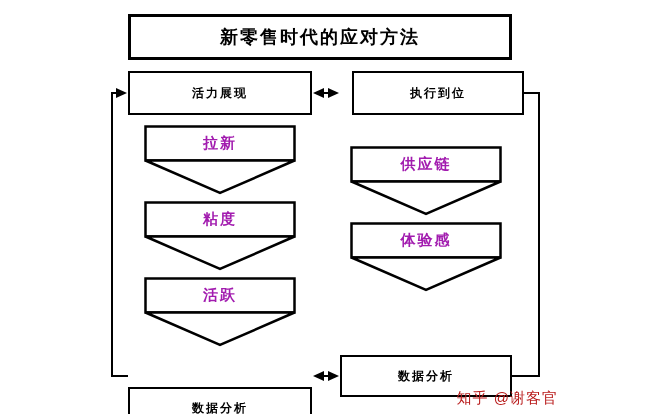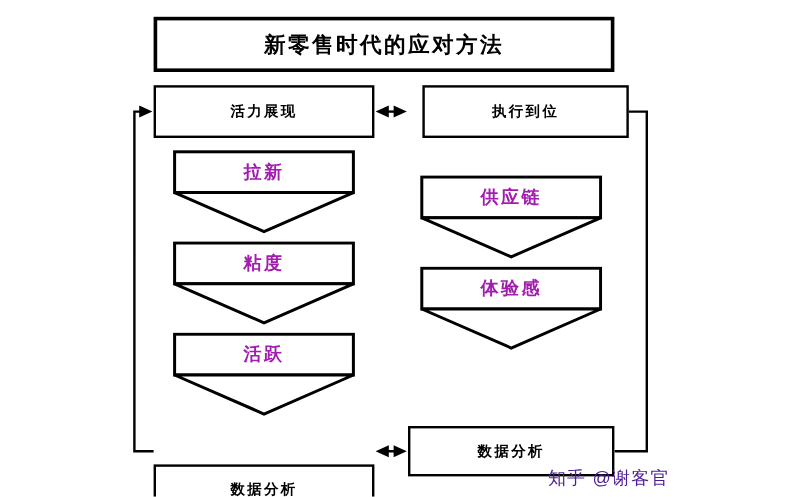--- a/index.html
+++ b/index.html
@@ -63,21 +63,21 @@
   }
   .cL { left: 144px; }
   .cR { left: 350px; margin-top: 21px; }
   .r1 { top: 125px; }
   .r2 { top: 201px; }
   .r3 { top: 277px; }
   .watermark {
     position: absolute;
     right: 8px; bottom: 6px;
     font-size: 15px;
-    color: #4c1d95;
+    color: #b91c1c;
     letter-spacing: 1px;
     text-align: right;
   }
 </style>
 </head>
 <body>
 
 <div class="canvas">
 
   <svg class="connectors" viewBox="0 0 660 414" xmlns="http://www.w3.org/2000/svg">

